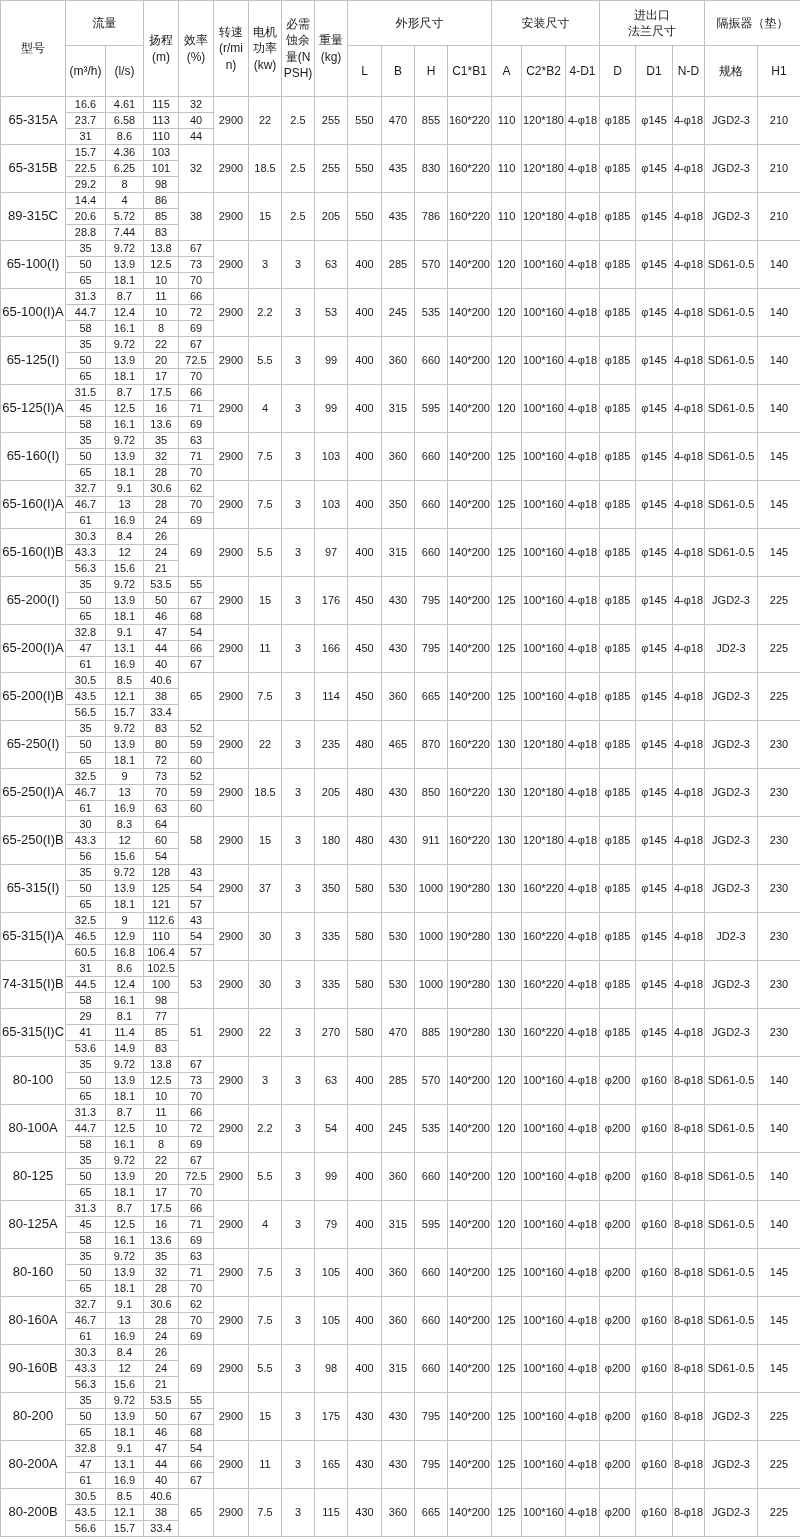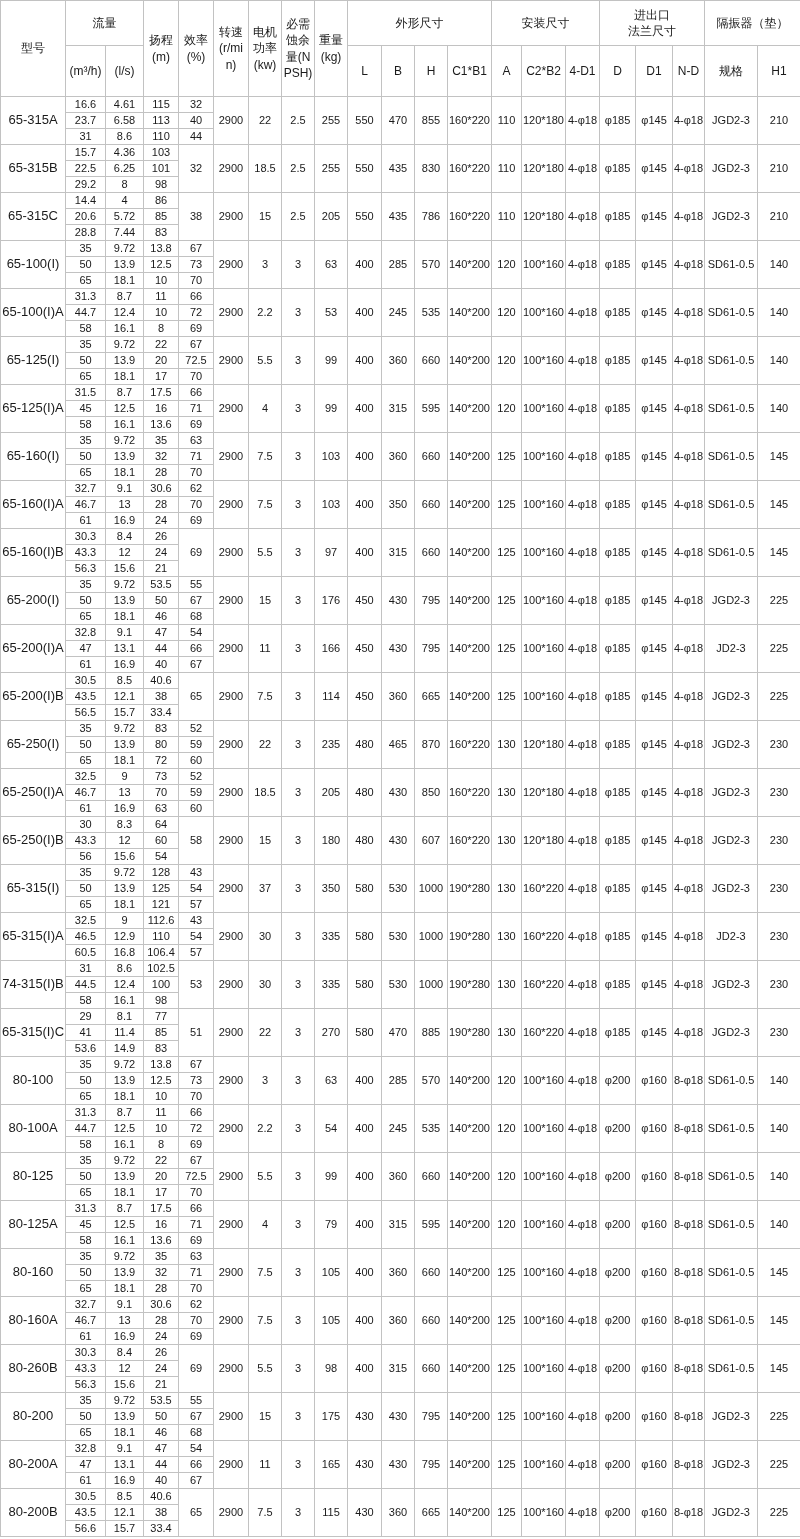--- a/index.html
+++ b/index.html
@@ -135,21 +135,21 @@
         <td>22.5</td>
         <td>6.25</td>
         <td>101</td>
       </tr>
       <tr>
         <td>29.2</td>
         <td>8</td>
         <td>98</td>
       </tr>
       <tr>
-        <td rowspan="3" class="model">65-315C</td>
+        <td rowspan="3" class="model">89-315C</td>
         <td>14.4</td>
         <td>4</td>
         <td>86</td>
         <td rowspan="3">38</td>
         <td rowspan="3">2900</td>
         <td rowspan="3">15</td>
         <td rowspan="3">2.5</td>
         <td rowspan="3">205</td>
         <td rowspan="3">550</td>
         <td rowspan="3">435</td>
@@ -595,21 +595,21 @@
         <td>30</td>
         <td>8.3</td>
         <td>64</td>
         <td rowspan="3">58</td>
         <td rowspan="3">2900</td>
         <td rowspan="3">15</td>
         <td rowspan="3">3</td>
         <td rowspan="3">180</td>
         <td rowspan="3">480</td>
         <td rowspan="3">430</td>
-        <td rowspan="3">607</td>
+        <td rowspan="3">911</td>
         <td rowspan="3">160*220</td>
         <td rowspan="3">130</td>
         <td rowspan="3">120*180</td>
         <td rowspan="3">4-φ18</td>
         <td rowspan="3">φ185</td>
         <td rowspan="3">φ145</td>
         <td rowspan="3">4-φ18</td>
         <td rowspan="3">JGD2-3</td>
         <td rowspan="3">230</td>
       </tr>
@@ -963,21 +963,21 @@
         <td>28</td>
         <td>70</td>
       </tr>
       <tr>
         <td>61</td>
         <td>16.9</td>
         <td>24</td>
         <td>69</td>
       </tr>
       <tr>
-        <td rowspan="3" class="model">80-260B</td>
+        <td rowspan="3" class="model">90-160B</td>
         <td>30.3</td>
         <td>8.4</td>
         <td>26</td>
         <td rowspan="3">69</td>
         <td rowspan="3">2900</td>
         <td rowspan="3">5.5</td>
         <td rowspan="3">3</td>
         <td rowspan="3">98</td>
         <td rowspan="3">400</td>
         <td rowspan="3">315</td>

